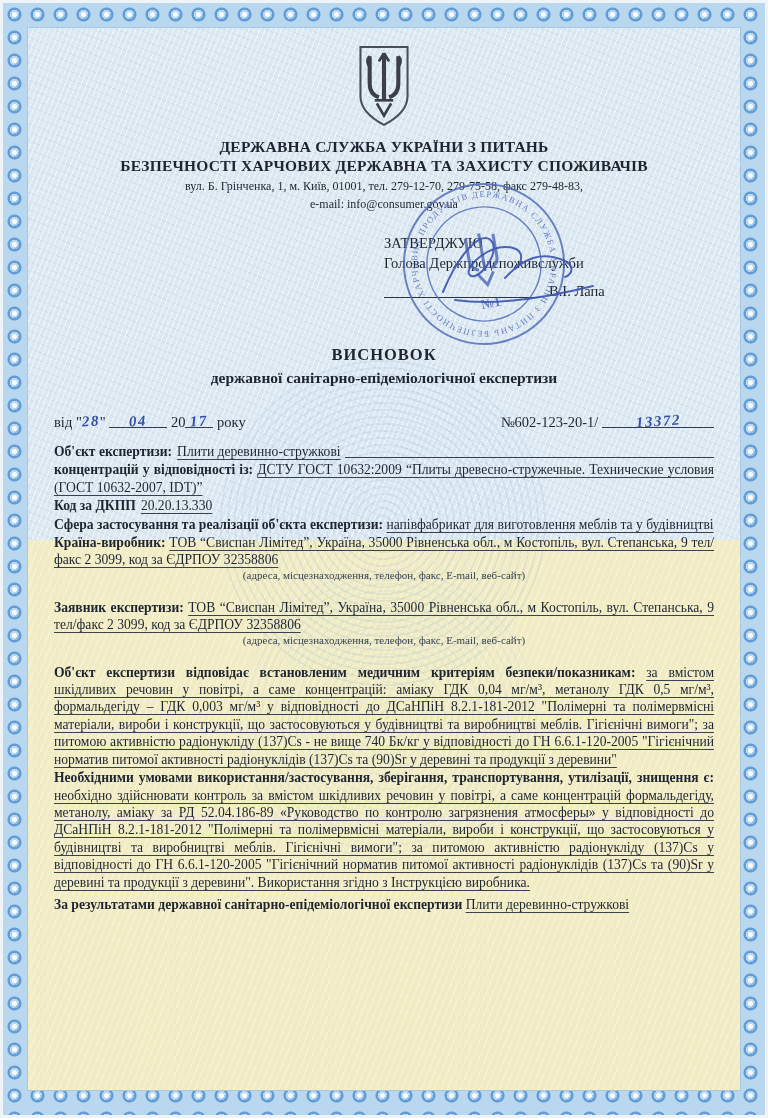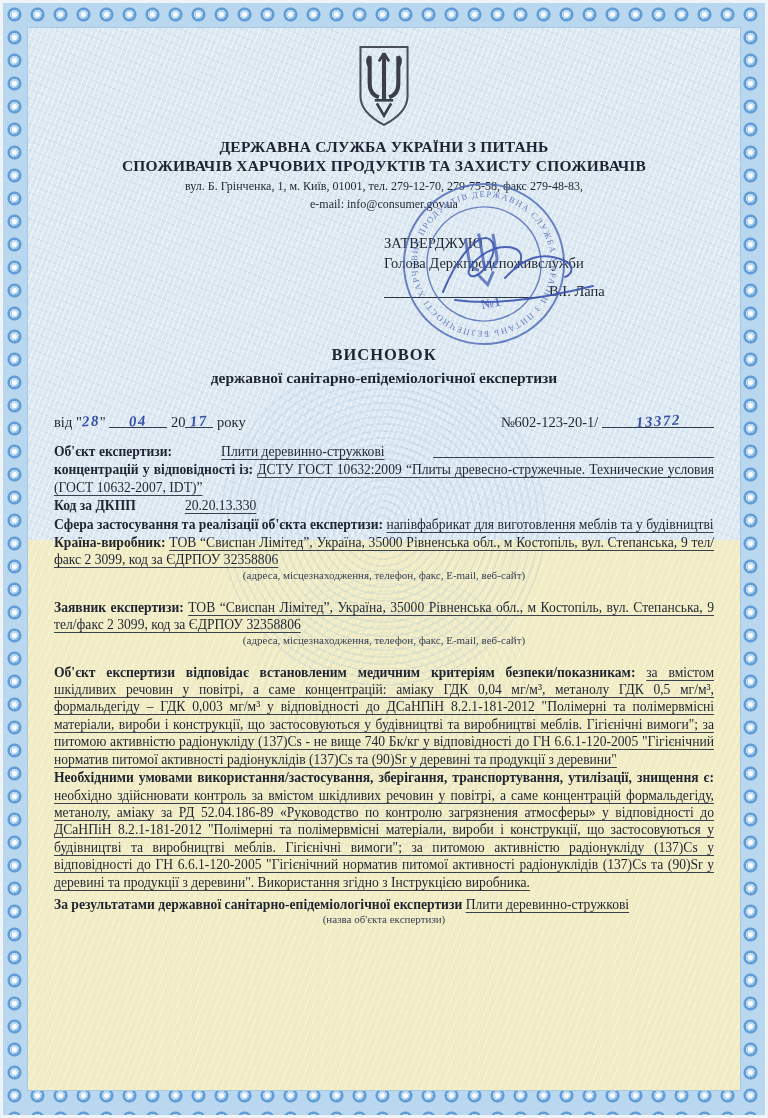--- a/index.html
+++ b/index.html
@@ -57,21 +57,21 @@
   .date-row{display:flex;justify-content:space-between;margin-top:27px;font-size:14.5px;align-items:baseline;}
   .blank{display:inline-block;border-bottom:1px solid #333a49;text-align:center;line-height:10px;}
   .w58{width:58px;} .w30{width:28px;} .w110{width:112px;}
   .hand{display:inline-block;color:#3550a8;font-style:italic;font-weight:bold;
     font-size:15px;letter-spacing:1.5px;transform:rotate(-4deg) translateY(-1px);}
 
   .body{margin-top:12px;font-size:13.6px;line-height:17.4px;}
   .body p{margin:0 0 1px;text-align:justify;}
   .body b{font-weight:bold;}
   .u{text-decoration:underline;text-underline-offset:3px;text-decoration-thickness:.8px;text-decoration-color:#39404e;}
-  .row{display:flex;align-items:flex-start;gap:44px;}
+  .row{display:flex;align-items:flex-start;}
   .row b{white-space:nowrap;margin-right:5px;}
   .row .u{white-space:nowrap;}
   .fill{flex:1 1 auto;border-bottom:1px solid #39404e;align-self:flex-end;margin:0 0 2px 4px;}
   .cap{font-size:11px;line-height:11px;text-align:center;color:#3a4252;margin:0 0 4px;}
   .gap{height:14px;}
 
   .stamp{position:absolute;left:398px;top:178px;width:172px;height:172px;z-index:3;
     transform:rotate(-10deg);opacity:.82;pointer-events:none;}
   .signature{position:absolute;left:425px;top:222px;width:185px;height:95px;z-index:4;pointer-events:none;}
 </style>
@@ -98,21 +98,21 @@
         <g fill="none" stroke="#3b4048" stroke-width="2.6">
           <path d="M18 13 q-4 4 -1 9 M46 13 q4 4 1 9"></path>
           <path d="M32 10 l-5 8 M32 10 l5 8"></path>
           <path d="M23 56 h18"></path>
           <path d="M25 59 l7 12 l7 -12"></path>
         </g>
       </svg>
 
       <div class="org-head">
         <div>ДЕРЖАВНА СЛУЖБА УКРАЇНИ З ПИТАНЬ</div>
-        <div>СПОЖИВАЧІВ ХАРЧОВИХ ПРОДУКТІВ ТА ЗАХИСТУ СПОЖИВАЧІВ</div>
+        <div>БЕЗПЕЧНОСТІ ХАРЧОВИХ ДЕРЖАВНА ТА ЗАХИСТУ СПОЖИВАЧІВ</div>
       </div>
       <div class="org-addr">
         <div>вул. Б. Грінченка, 1, м. Київ, 01001, тел. 279-12-70, 279-75-58, факс 279-48-83,</div>
         <div>e-mail: info@consumer.gov.ua</div>
       </div>
 
       <div class="approve">
         <div>ЗАТВЕРДЖУЮ</div>
         <div>Голова Держпродспоживслужби</div>
         <div class="sig-row">
@@ -181,21 +181,20 @@
           <b>Необхідними умовами використання/застосування, зберігання, транспортування, утилізації, знищення є:</b>
           <span class="u">необхідно здійснювати контроль за вмістом шкідливих речовин у повітрі, а саме концентрацій формальдегіду, метанолу, аміаку за РД 52.04.186-89 «Руководство по контролю загрязнения атмосферы» у відповідності до ДСаНПіН 8.2.1-181-2012 "Полімерні та полімервмісні матеріали, вироби і конструкції, що застосовуються у будівництві та виробництві меблів. Гігієнічні вимоги"; за питомою активністю радіонукліду (137)Cs у відповідності до ГН 6.6.1-120-2005 "Гігієнічний норматив питомої активності радіонуклідів (137)Cs та (90)Sr у деревині та продукції з деревини". Використання згідно з Інструкцією виробника.</span>
         </p>
 
         <div style="height:4px;"></div>
 
         <p class="just">
           <b>За результатами державної санітарно-епідеміологічної експертизи</b>
           <span class="u">Плити деревинно-стружкові</span>
         </p>
-        <div class="cap">(назва об'єкта експертизи)</div>
       </div>
     </div>
   </div>
 
   <svg class="stamp" viewBox="0 0 172 172">
     <circle cx="86" cy="86" r="80" fill="none" stroke="#4f68b8" stroke-width="2"></circle>
     <circle cx="86" cy="86" r="57" fill="none" stroke="#4f68b8" stroke-width="1.4"></circle>
     <defs>
       <path id="ringPath" d="M86,19 a67,67 0 1,1 -0.02,0"></path>
     </defs>

